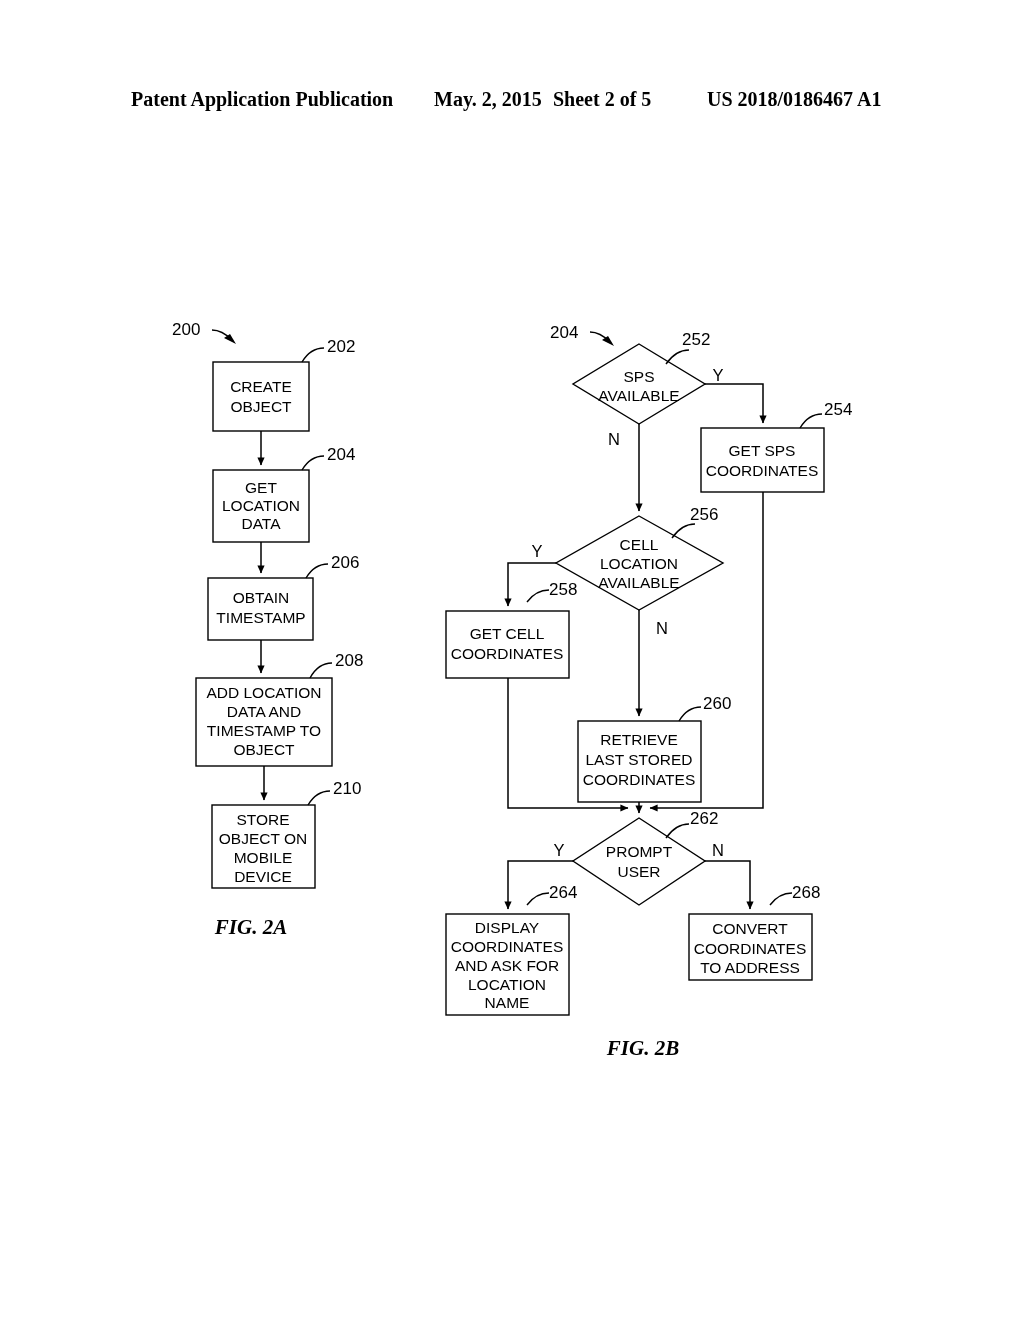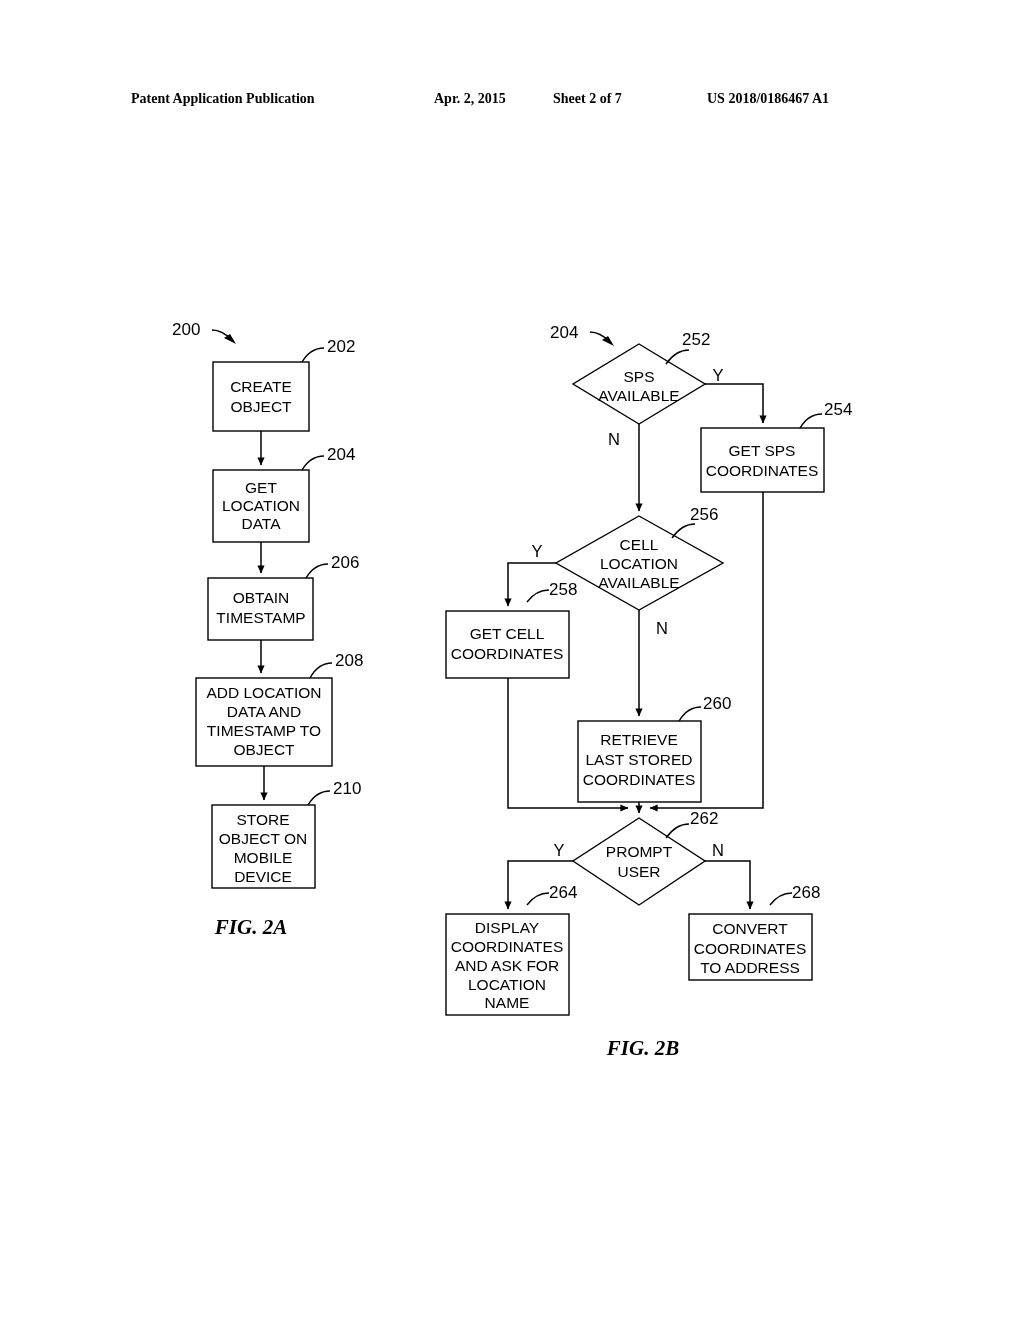--- a/index.html
+++ b/index.html
@@ -18,21 +18,21 @@
 
   
   #page-header {
     position: absolute;
     top: 86px;
     left: 0;
     width: 1024px;
     height: 26px;
     font-family: "Liberation Serif", serif;
     font-weight: bold;
-    font-size: 14px;
+    font-size: 20px;
     white-space: nowrap;
     text-align: right;
   }
   #page-header .hdr-cell {
     position: absolute;
     top: 0;
     line-height: 26px;
   }
   #hdr-publication { left: 131px; }
   #hdr-date        { left: 434px; }
@@ -101,22 +101,22 @@
     font-style: italic;
     text-anchor: middle;
     dominant-baseline: middle;
   }
 </style>
 </head>
 <body>
 
 <div id="page-header">
   <span class="hdr-cell" id="hdr-publication">Patent Application Publication</span>
-  <span class="hdr-cell" id="hdr-date">Apr. 2, 2015</span>
-  <span class="hdr-cell" id="hdr-sheet">Sheet 2 of 7</span>
+  <span class="hdr-cell" id="hdr-date">May. 2, 2015</span>
+  <span class="hdr-cell" id="hdr-sheet">Sheet 2 of 5</span>
   <span class="hdr-cell" id="hdr-patnum">US 2018/0186467 A1</span>
 </div>
 
 <div id="drawing">
 <svg width="1024" height="1320" viewBox="0 0 1024 1320" xmlns="http://www.w3.org/2000/svg">
 
   <defs>
     <marker id="arrow" markerWidth="9" markerHeight="9" refX="7.6" refY="3.6" orient="auto" markerUnits="userSpaceOnUse">
       <path d="M0,0 L8,3.6 L0,7.2 z" class="arrow-head"></path>
     </marker>

